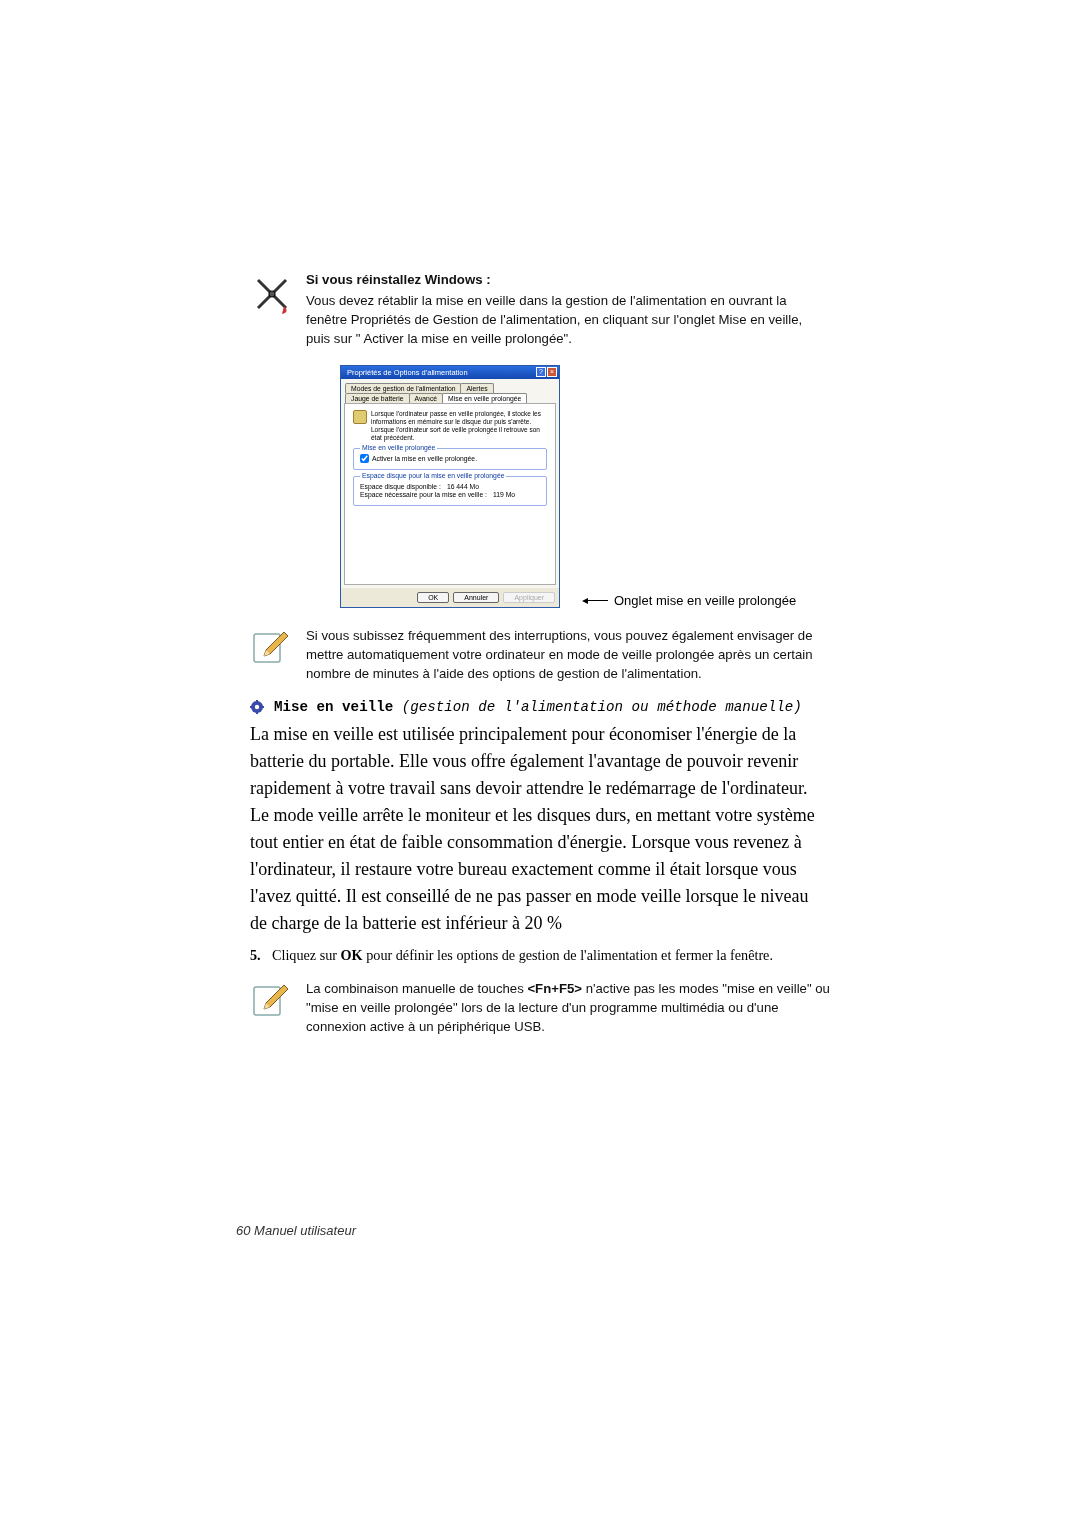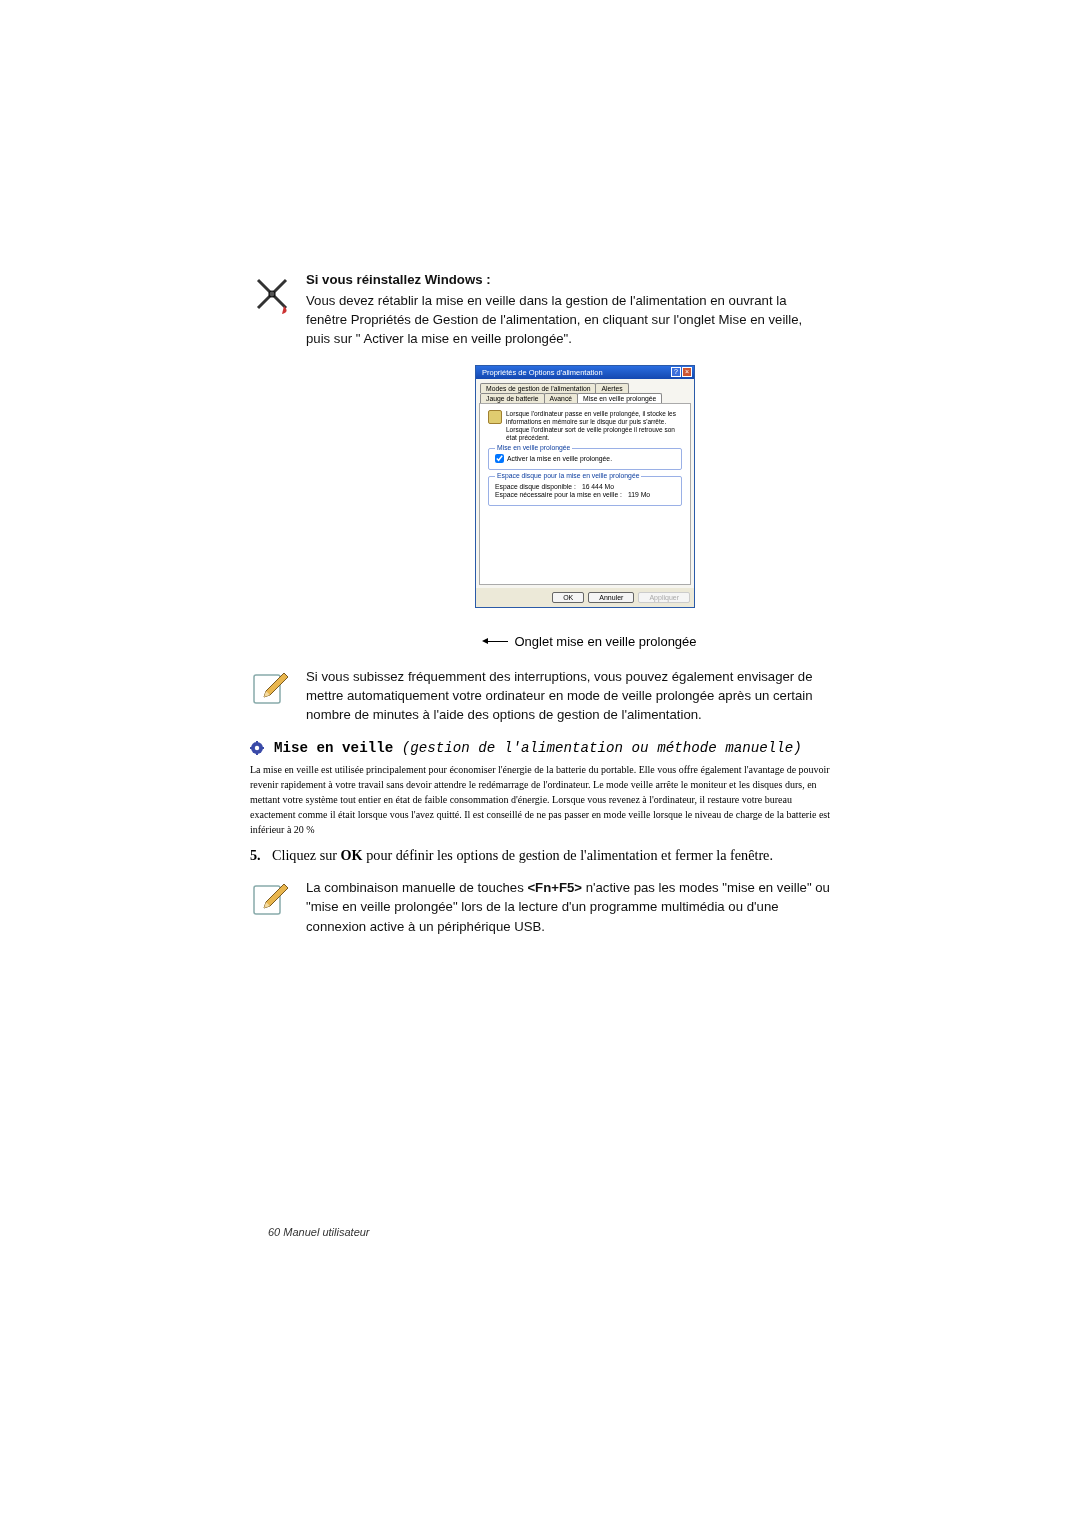--- a/index.html
+++ b/index.html
@@ -29,24 +29,23 @@
   font-size: 13.2px;
   line-height: 1.45;
   color: #111;
 }
 .heading {
   font-weight: bold;
   margin-bottom: 2px;
 }
 .dialog-row {
   display: flex;
-  align-items: center;
+  align-items: flex-end;
   margin: 10px 0 18px 0;
   padding-left: 90px;
-  flex-direction: column;
 }
 .dialog {
   width: 220px;
   border: 1px solid #2a5aa8;
   background: #f6f5f0;
   font-size: 7px;
   color: #000;
 }
 .dialog-title {
   background: linear-gradient(#2a6de0, #1448b0);
@@ -141,21 +140,21 @@
 }
 .dbtn {
   border: 1px solid #666;
   background: #f5f5f5;
   border-radius: 2px;
   font-size: 7px;
   padding: 1px 10px;
 }
 .dbtn.disabled { color: #aaa; border-color: #ccc; }
 .callout-col {
-  padding-left: 9px;
+  padding-left: 22px;
   padding-top: 22px;
 }
 .callout-arrow {
   display: inline-flex;
   align-items: center;
 }
 .arrow-line {
   width: 20px; height: 1px; background: #000; display: inline-block;
 }
 .arrow-head {
@@ -178,37 +177,37 @@
   flex: 0 0 14px; width: 14px; height: 14px;
 }
 .section-h .title {
   font-family: Liberation Mono, monospace;
   font-size: 14.2px;
 }
 .section-h .title b { font-weight: bold; }
 .section-h .title i { font-style: italic; }
 .body-serif {
   font-family: Georgia, 'Times New Roman', serif;
-  font-size: 10px;
+  font-size: 18px;
   line-height: 1.5;
   margin-bottom: 8px;
 }
 .ol-item {
   display: flex;
   font-family: Georgia, 'Times New Roman', serif;
   font-size: 14.2px;
   line-height: 1.5;
   margin-bottom: 12px;
 }
 .ol-num { flex: 0 0 22px; font-weight: bold; }
 .footer {
   position: absolute;
-  left: 268px;
+  left: 236px;
   bottom: 290px;
-  font-size: 11px;
+  font-size: 13px;
   font-style: italic;
   color: #333;
 }
 svg { display: block; }
 </style>
 </head>
 <body>
 
 <div class="page">
 

